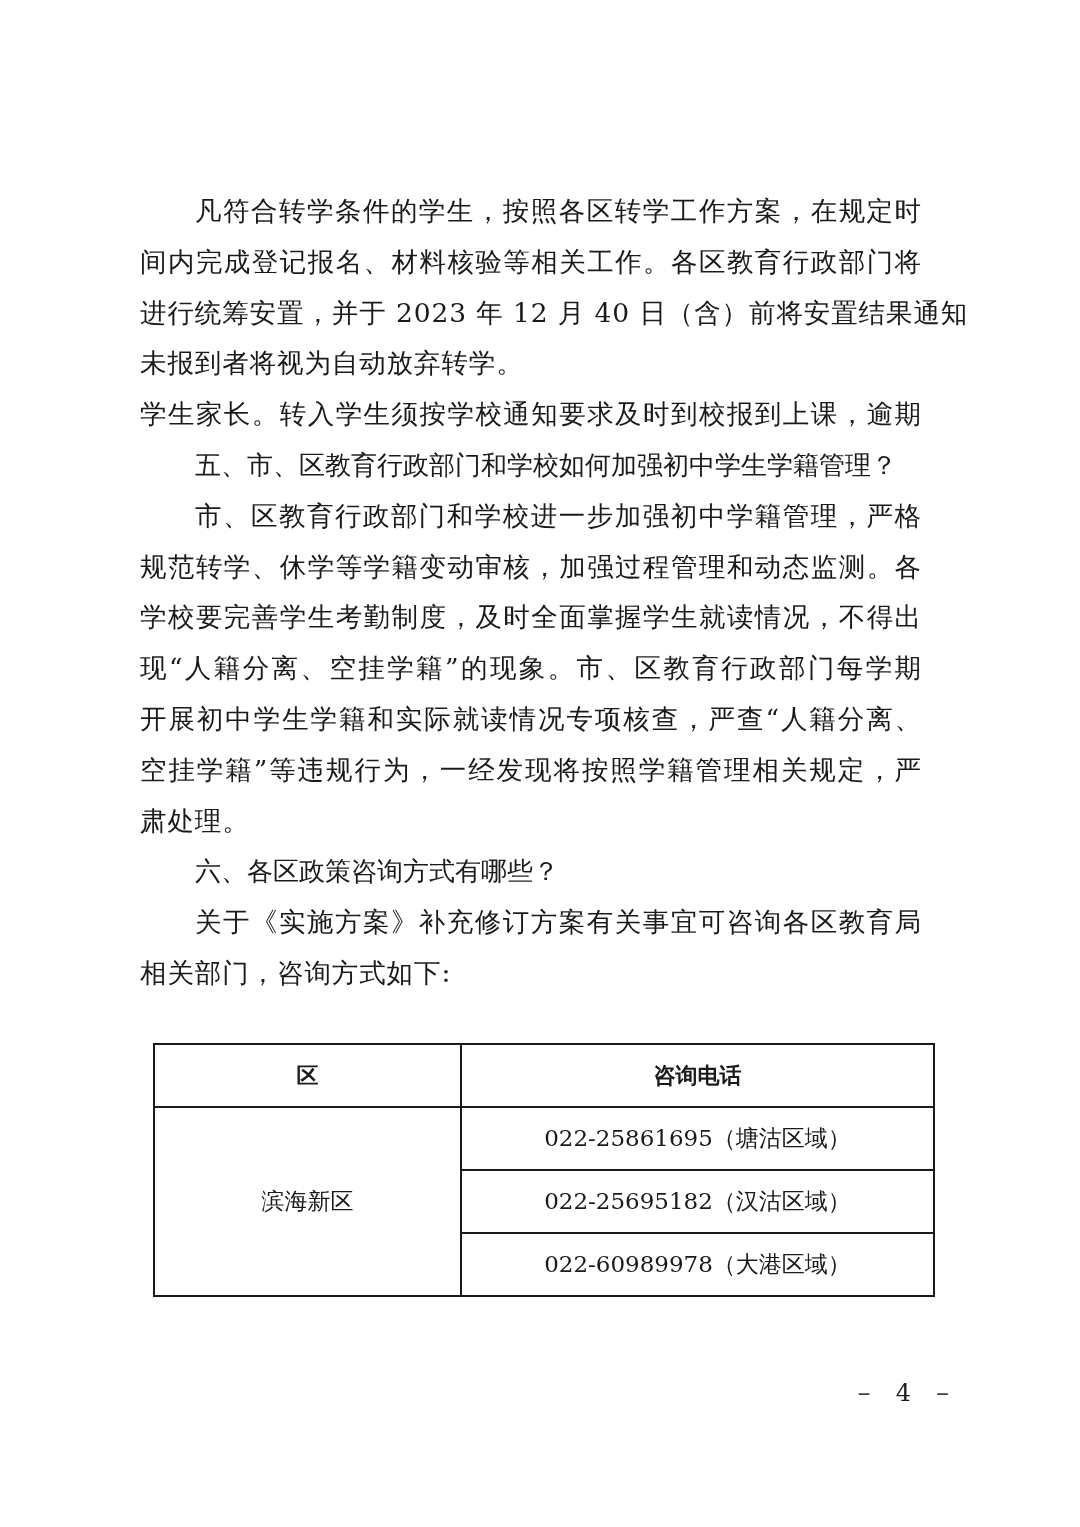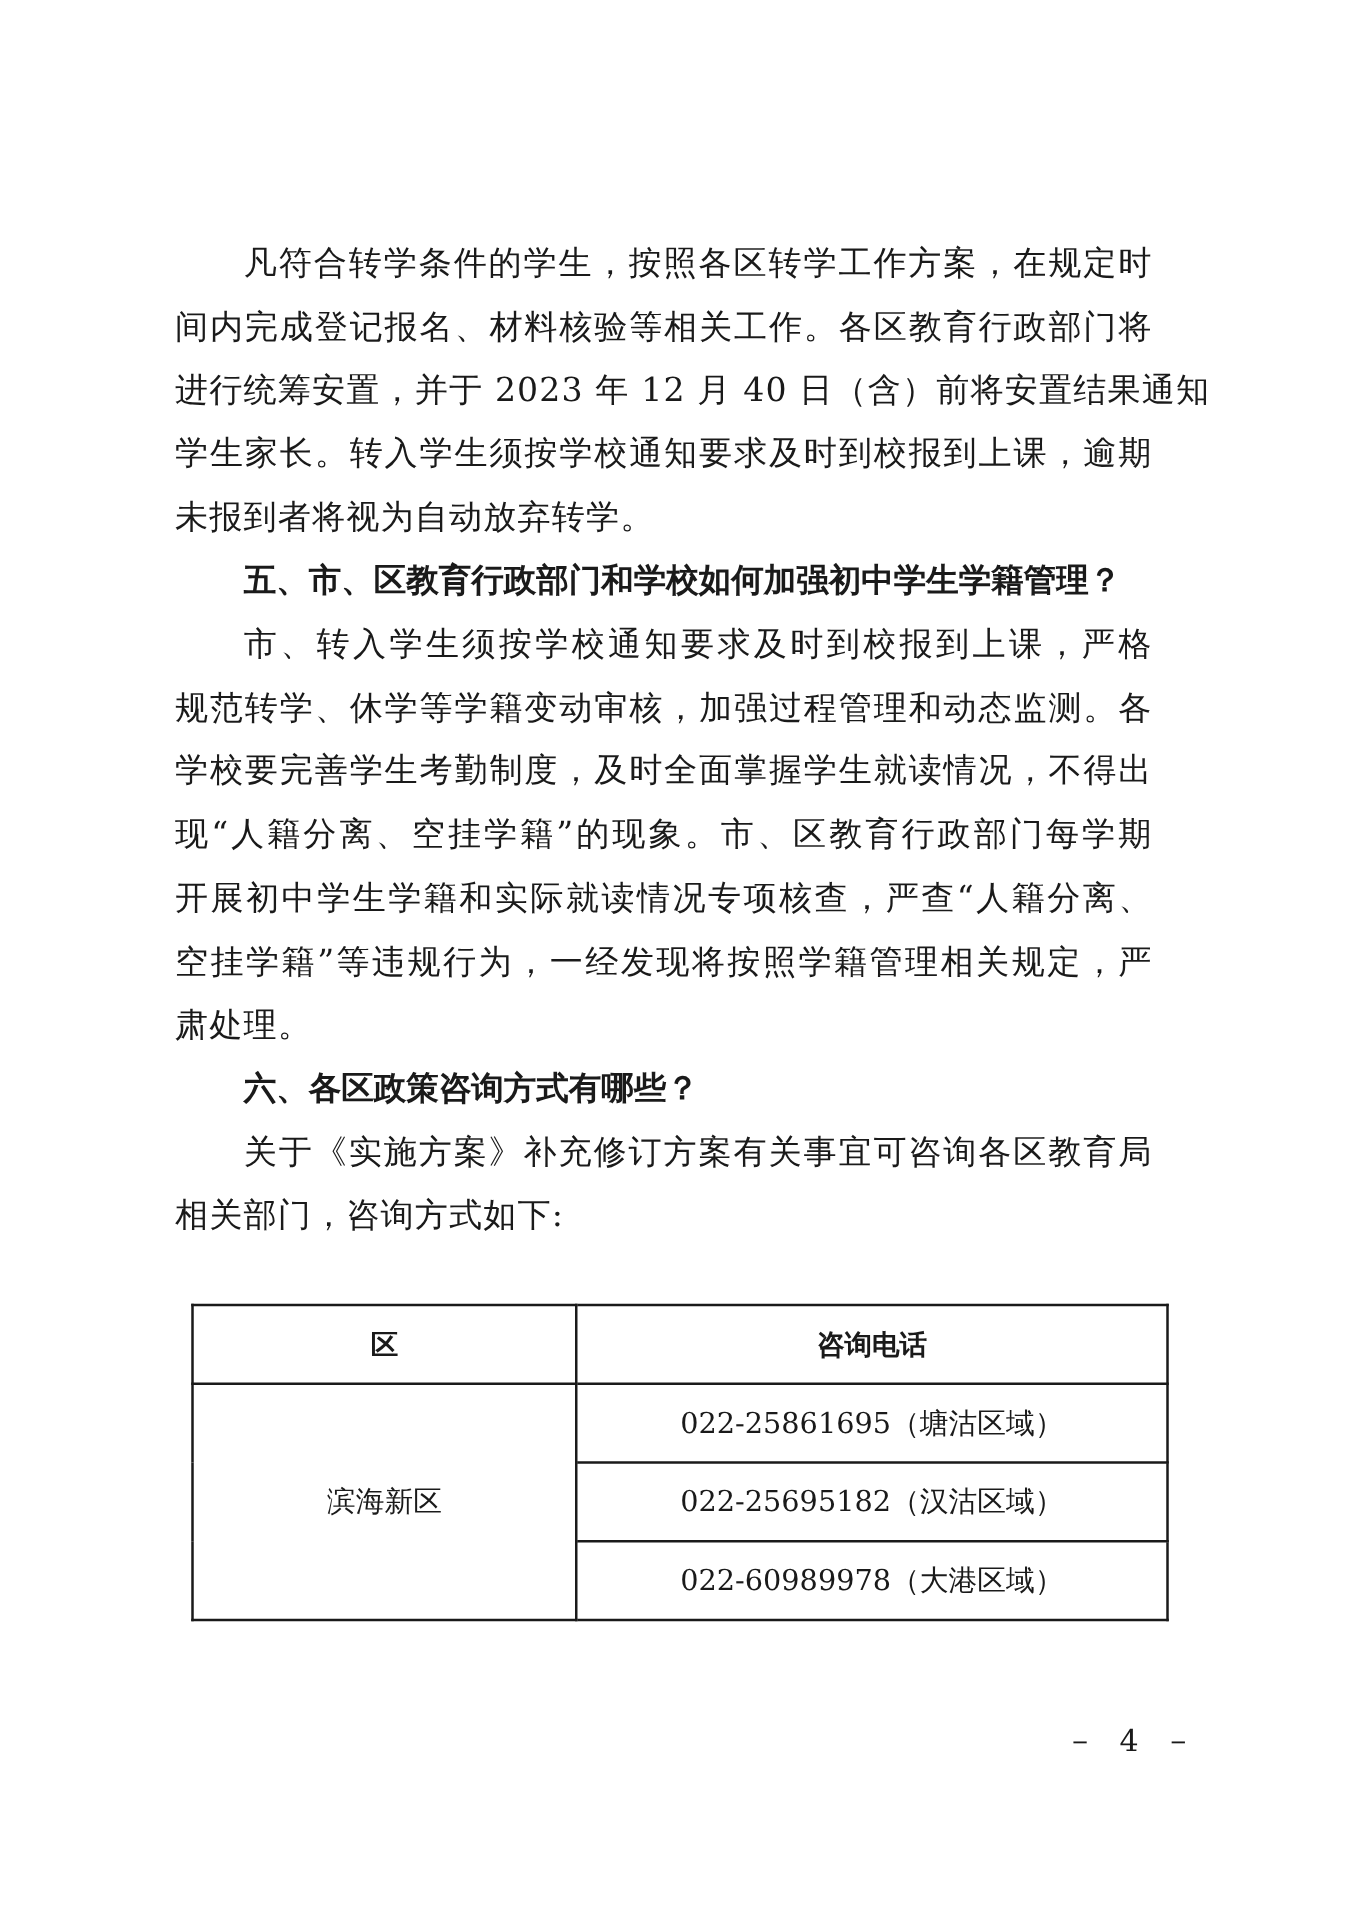--- a/index.html
+++ b/index.html
@@ -4,45 +4,45 @@
 <style>
   html, body { margin: 0; padding: 0; background: #ffffff; }
   body { width: 1080px; height: 1527px; position: relative; overflow: hidden;
          font-family: "DejaVu Serif", "Liberation Serif", serif; color: #1a1a1a; }
   .page { position: absolute; left: 0; top: 0; width: 1080px; height: 1527px; padding-left: 12px; }
   .content { position: absolute; left: 140px; top: 186px; width: 782px; }
   .line { height: 50.8px; line-height: 50.8px; font-size: 26.5px; white-space: nowrap;
           letter-spacing: 0.9px; overflow: visible; }
   .justify { text-align: justify; text-align-last: justify; }
   .indent { padding-left: 55px; }
-  .heading { font-family: "DejaVu Sans", "Liberation Sans", sans-serif; font-weight: bold;
+  .heading { font-family: "DejaVu Sans", "Liberation Sans", sans-serif; font-weight: normal;
              letter-spacing: 0px; font-size: 26px; }
   table.contact { position: absolute; left: 153px; top: 1043px; width: 782px;
                   border-collapse: collapse; font-size: 23px; }
   table.contact td, table.contact th { border: 2px solid #1a1a1a; text-align: center; padding: 0; }
   table.contact th { height: 61px; font-family: "DejaVu Sans", "Liberation Sans", sans-serif;
                      font-weight: bold; font-size: 22px; }
   table.contact td { height: 61px; margin-top: 20px; }
   .col-district { width: 305px; }
   .page-number { position: absolute; left: 852px; top: 1377px; font-size: 24px; letter-spacing: 6px; }
 </style>
 </head>
 <body>
 
 <div class="page">
   <div class="content">
 
     <div class="line justify indent">凡符合转学条件的学生，按照各区转学工作方案，在规定时</div>
     <div class="line justify">间内完成登记报名、材料核验等相关工作。各区教育行政部门将</div>
     <div class="line justify">进行统筹安置，并于 2023 年 12 月 40 日（含）前将安置结果通知</div>
+    <div class="line">未报到者将视为自动放弃转学。</div>
     <div class="line justify">学生家长。转入学生须按学校通知要求及时到校报到上课，逾期</div>
-    <div class="line">未报到者将视为自动放弃转学。</div>
 
     <div class="line indent heading">五、市、区教育行政部门和学校如何加强初中学生学籍管理？</div>
-    <div class="line justify indent">市、转入学生须按学校通知要求及时到校报到上课，严格</div>
+    <div class="line justify indent">市、区教育行政部门和学校进一步加强初中学籍管理，严格</div>
     <div class="line justify">规范转学、休学等学籍变动审核，加强过程管理和动态监测。各</div>
     <div class="line justify">学校要完善学生考勤制度，及时全面掌握学生就读情况，不得出</div>
     <div class="line justify">现“人籍分离、空挂学籍”的现象。市、区教育行政部门每学期</div>
     <div class="line justify">开展初中学生学籍和实际就读情况专项核查，严查“人籍分离、</div>
     <div class="line justify">空挂学籍”等违规行为，一经发现将按照学籍管理相关规定，严</div>
     <div class="line">肃处理。</div>
 
     <div class="line indent heading">六、各区政策咨询方式有哪些？</div>
     <div class="line justify indent">关于《实施方案》补充修订方案有关事宜可咨询各区教育局</div>
     <div class="line">相关部门，咨询方式如下:</div>

